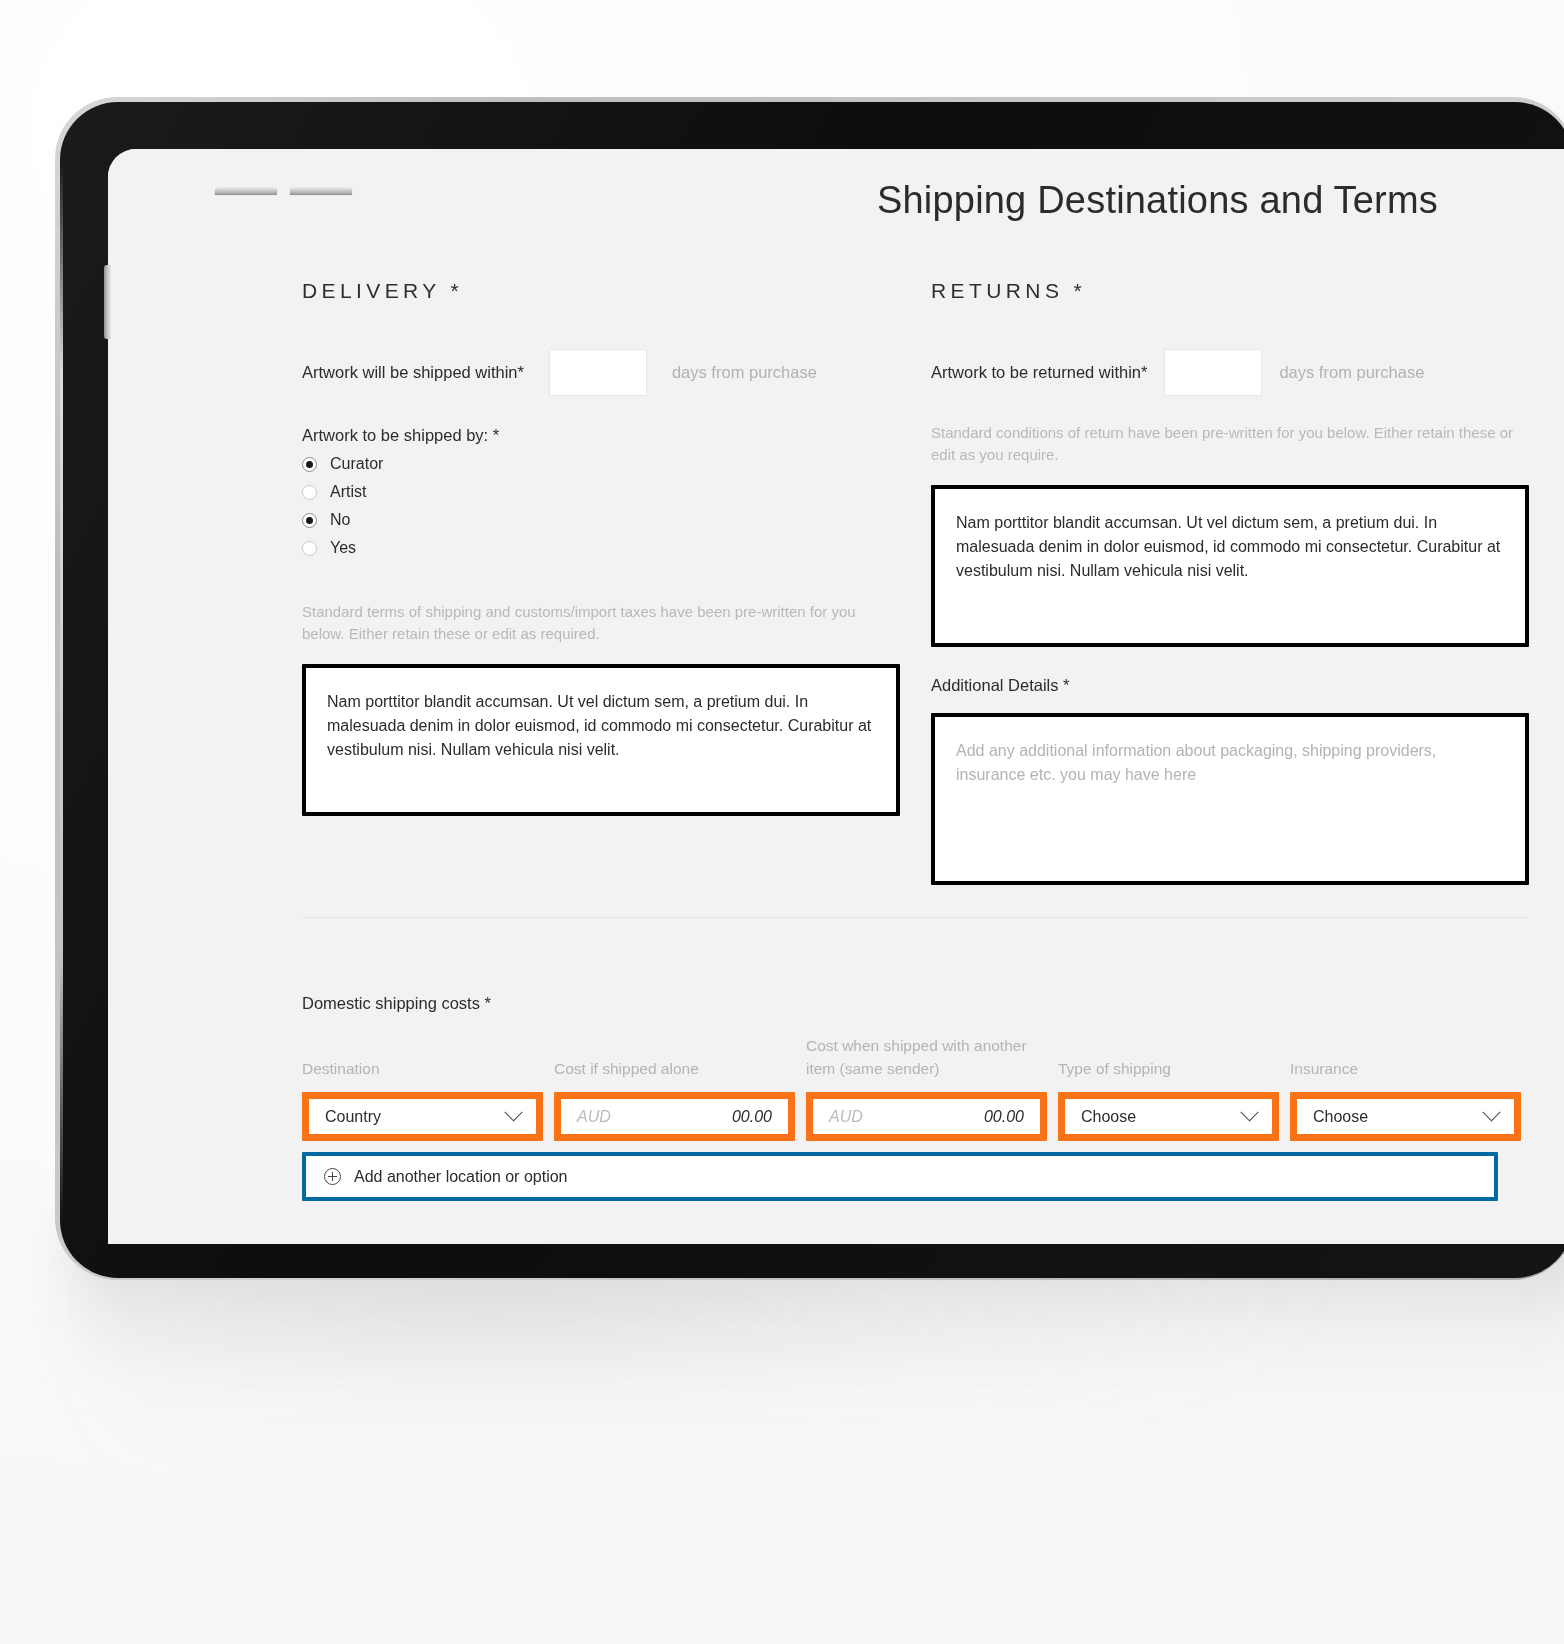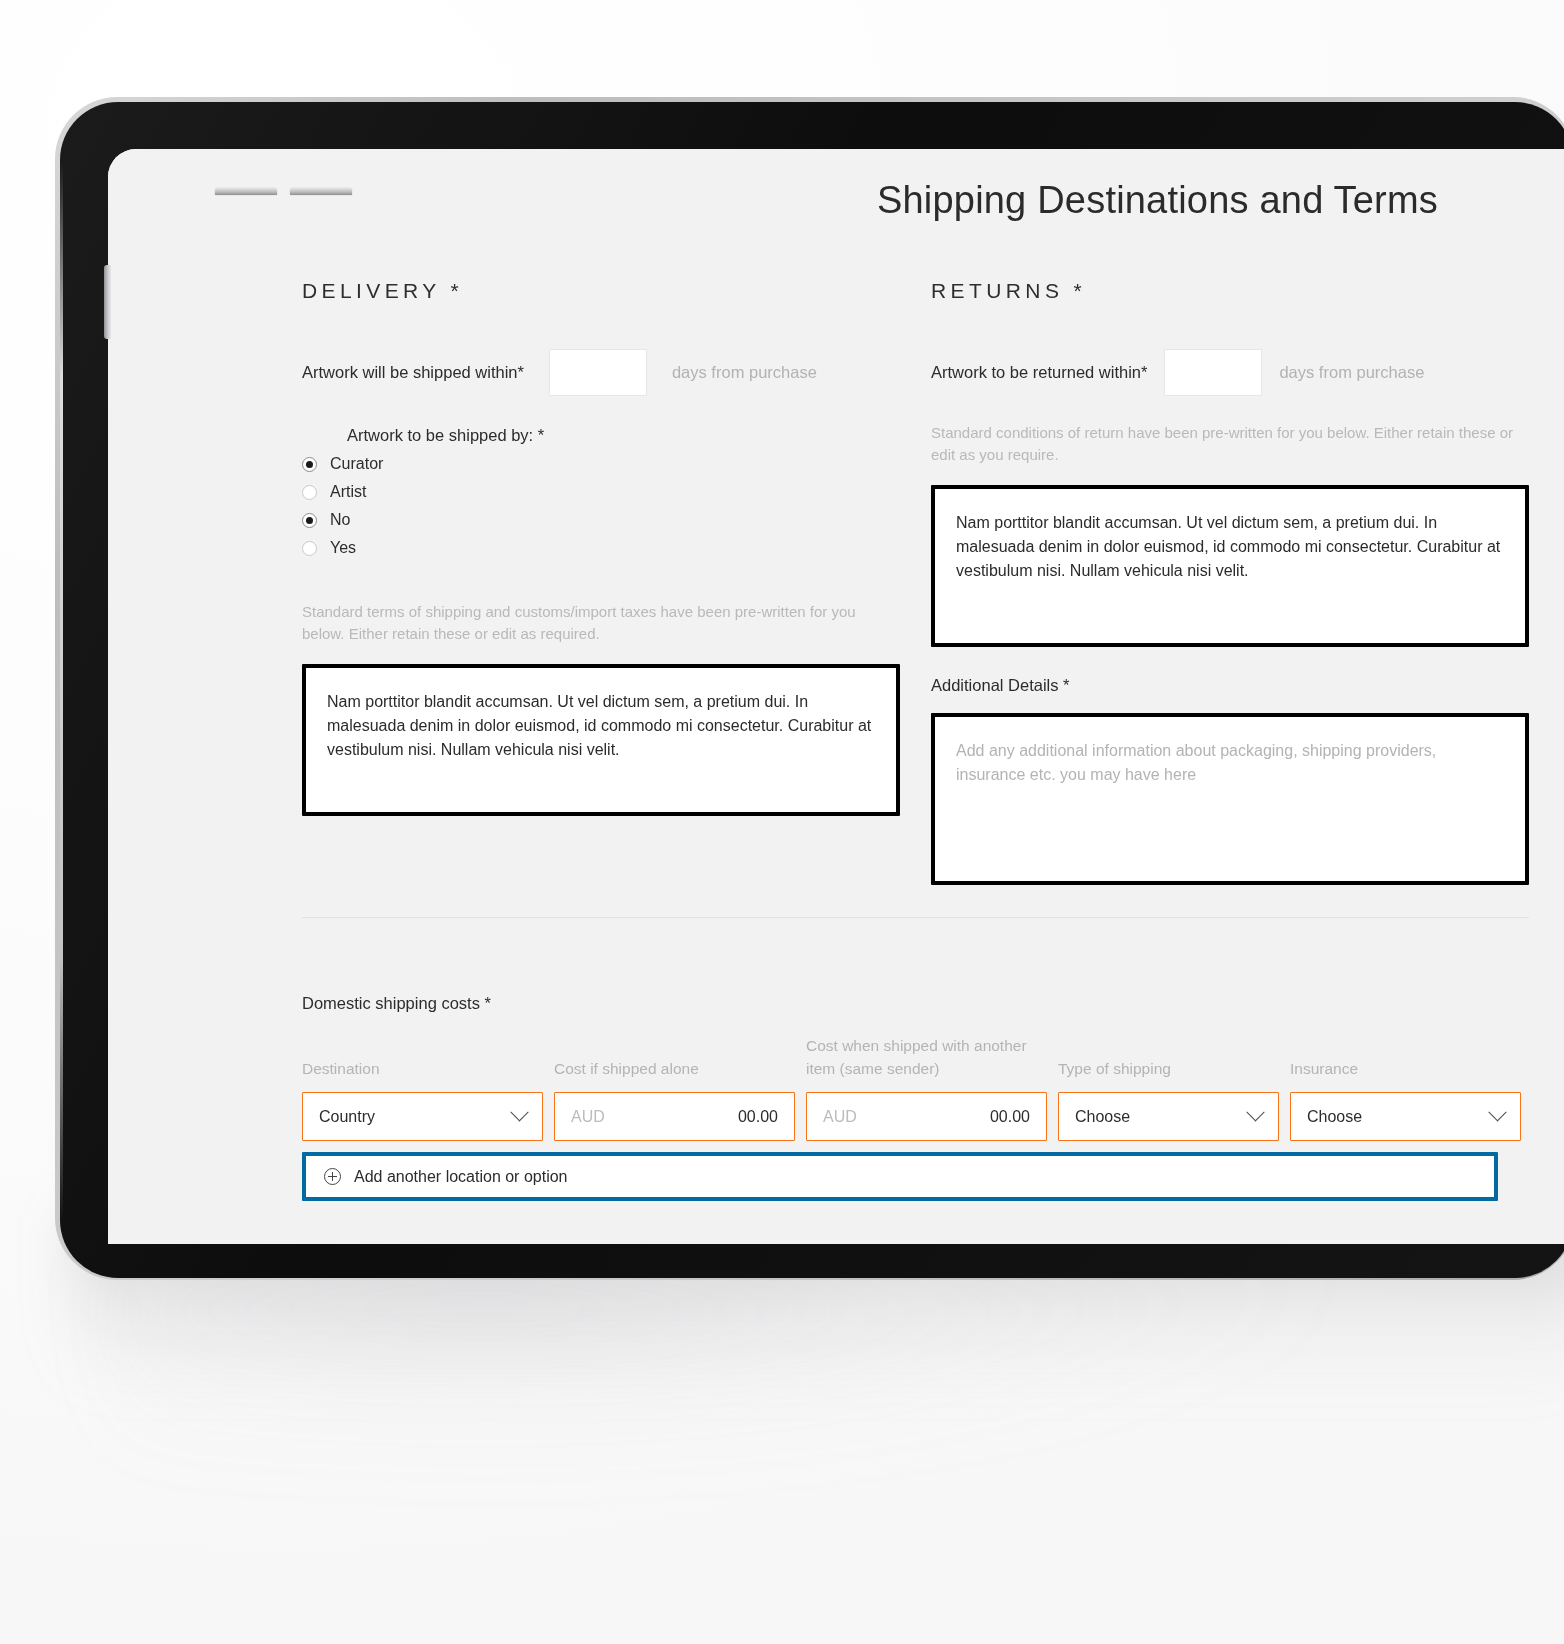--- a/index.html
+++ b/index.html
@@ -191,21 +191,21 @@
 
   .num-input {
     width: 98px;
     height: 47px;
     background: #ffffff;
     border: 1px solid #e6e6e6;
     border-radius: 1px;
     margin: 0 17px;
   }
 
-  .sub-label { margin-top: 30px; margin-left: 45px; }
+  .sub-label { margin-top: 30px; }
 
   
   .radio-row { display: flex; align-items: center; margin-top: 10px; }
   .radio {
     width: 15px; height: 15px;
     border-radius: 50%;
     border: 1px solid #c9c9c9;
     background: #ffffff;
     position: relative;
     flex: 0 0 auto;
@@ -263,30 +263,30 @@
 
   .c1 { width: 241px; }
   .c2 { width: 241px; margin-left: 11px; }
   .c3 { width: 231px; margin-left: 11px; }
   .c4 { width: 231px; margin-left: 11px; }
   .c5 { width: 231px; margin-left: 11px; }
 
   .ctl {
     height: 49px;
     background: #ffffff;
-    border: 1px solid #f97316;
+    border: 7px solid #f97316;
     border-radius: 1px;
     display: flex;
     align-items: center;
     padding: 0 16px;
     font-size: 16px;
     color: #2c2c2c;
   }
   .ctl.select { justify-content: space-between; }
-  .ctl.money  { justify-content: space-between; }
+  .ctl.money  { justify-content: space-between; font-style: italic; }
   .money .cur { color: #bcbcbc; }
   .money .amt { color: #2c2c2c; }
 
   .chevron {
     width: 13px; height: 13px;
     border-right: 1.6px solid #4a4a4a;
     border-bottom: 1.6px solid #4a4a4a;
     transform: rotate(45deg) translate(-3px,-3px);
     flex: 0 0 auto;
   }

